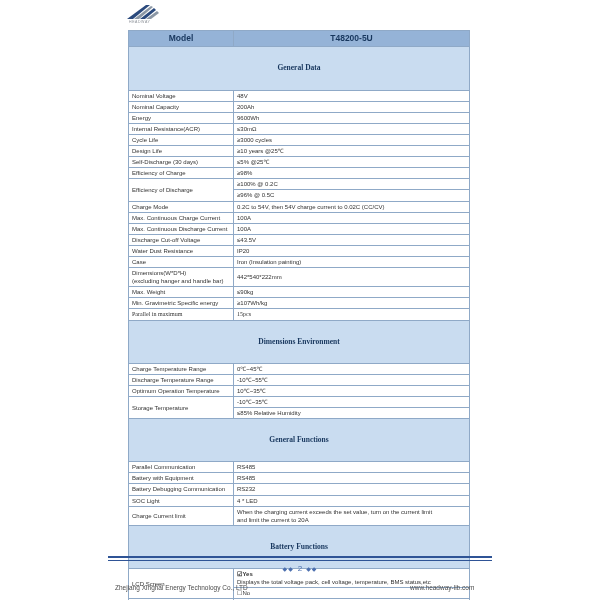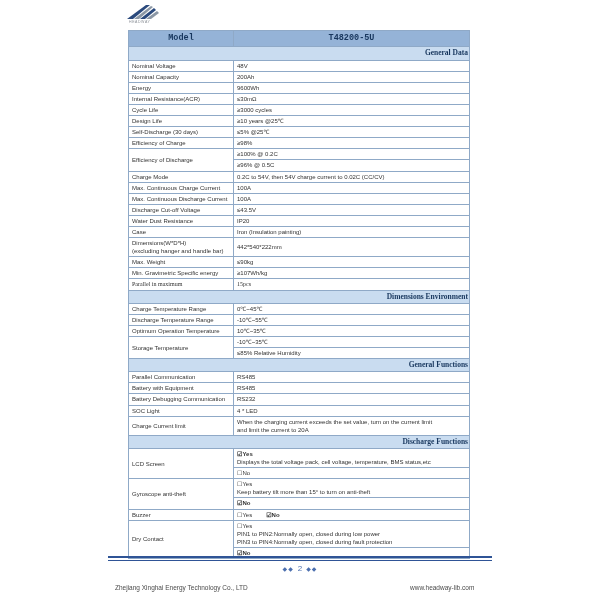--- a/index.html
+++ b/index.html
@@ -9,25 +9,25 @@
   
   .logo{position:absolute;left:126px;top:3px;width:44px;}
   .logo svg{display:block;}
   .logo-word{font-size:3.5px;color:#8a8f96;letter-spacing:.6px;padding-left:3px;margin-top:-1px;}
 
   
   .spec{position:absolute;left:128px;top:30px;width:342px;border-collapse:collapse;table-layout:fixed;}
   .spec td{border:1px solid var(--border,#8FA9C7);font-size:6px;line-height:1.35;color:#333;
            padding:1px 3px;vertical-align:middle;overflow:hidden;}
   .spec tr.hdr td{background:var(--header-bg,#95B3D7);color:var(--title-text,#17365D);
-           font-family:Liberation Mono, monospace;font-weight:bold;font-size:8.5px;
+           font-family:Liberation Sans, sans-serif;font-weight:bold;font-size:8.5px;
            text-align:center;padding:2px;}
   .spec tr.sec td{background:var(--section-bg,#C9DCF0);color:var(--title-text,#17365D);
            font-family:"Liberation Serif",serif;font-weight:bold;font-size:7.5px;
-           text-align:right;padding:1px;}
+           text-align:center;padding:16px;}
   .line{white-space:nowrap;}
   .seg.b{font-weight:bold;}
   .seg + .seg{margin-left:14px;}
   .serif{font-family:"Liberation Serif",serif;}
 
   
   .divider{position:absolute;left:108px;top:556px;width:384px;height:2px;
            border-top:2.5px solid var(--divider,#2F5496);border-bottom:1px solid var(--divider,#2F5496);}
   .pagenum{position:absolute;left:0;top:564px;width:600px;text-align:center;
            color:#4C6FAF;font-size:6px;letter-spacing:1px;}
@@ -299,21 +299,21 @@
         <tr>
           <td class="lab" rowspan="1">
             <div class="line">Charge Current limit</div>
           </td>
           <td class="val">
             <div class="line"><span class="seg">When the charging current exceeds the set value, turn on the current limit</span></div>
             <div class="line"><span class="seg">and limit the current to 20A</span></div>
           </td>
         </tr>
         <tr class="sec">
-          <td colspan="2">Discharge Functions</td>
+          <td colspan="2">Battery Functions</td>
         </tr>
         <tr>
           <td class="lab" rowspan="2">
             <div class="line">LCD Screen</div>
           </td>
           <td class="val">
             <div class="line"><span class="seg b">☑Yes</span></div>
             <div class="line"><span class="seg">Displays the total voltage pack, cell voltage, temperature, BMS status,etc</span></div>
           </td>
         </tr>

